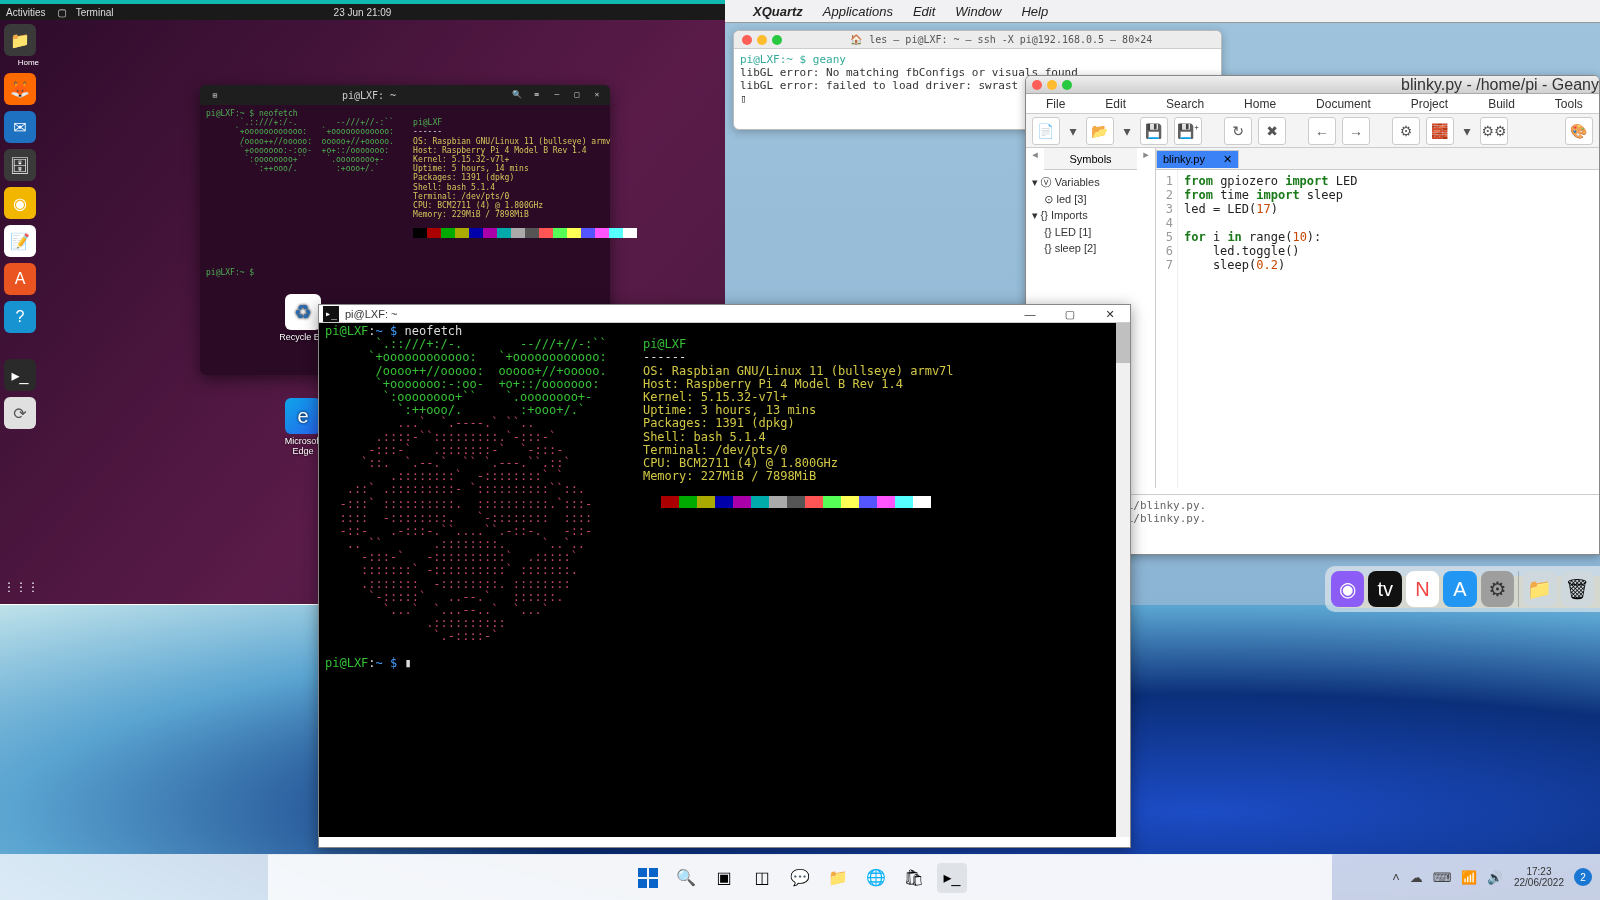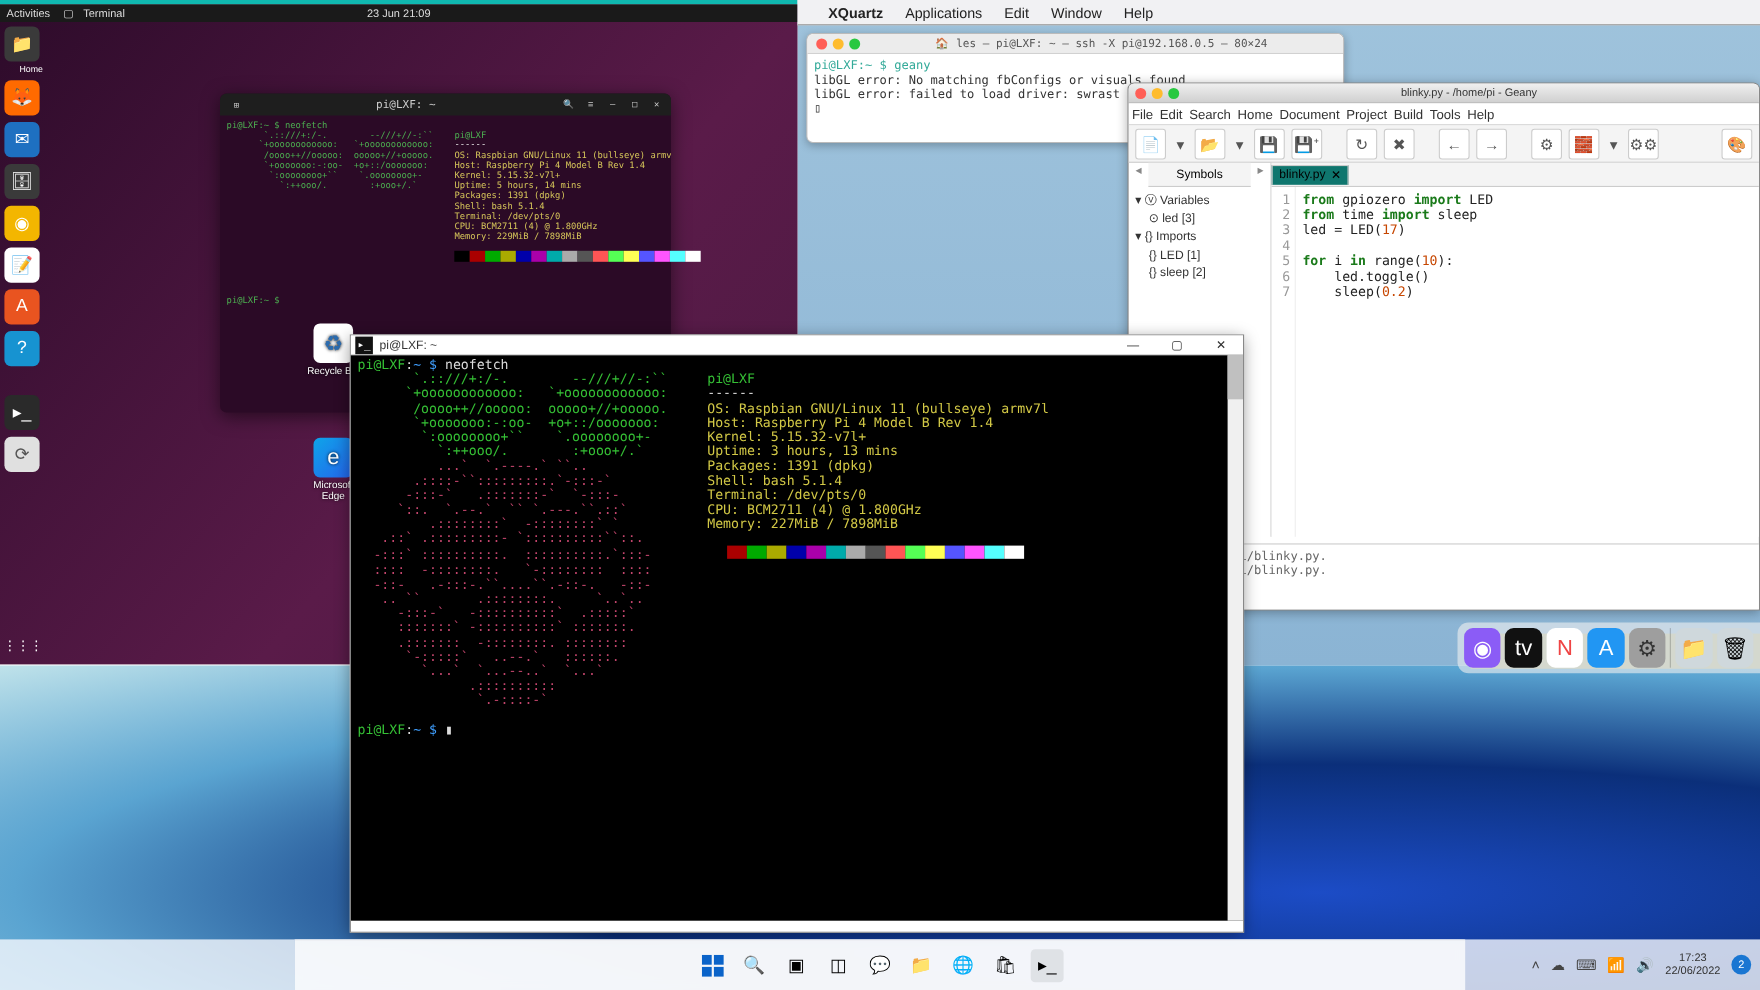--- a/index.html
+++ b/index.html
@@ -28,47 +28,47 @@
   .uterm-title { height:20px; background:#1e1e1e; display:flex; align-items:center; border-radius:6px 6px 0 0; }
   .uterm-title .t { flex:1; text-align:center; font-size:10px; color:#ccc; }
   .uterm-btns { display:flex; gap:2px; padding-right:4px; }
   .uwbtn { width:18px; height:20px; color:#ccc; text-align:center; line-height:20px; }
   .uterm-body { padding:4px 6px; white-space:pre; line-height:1.15; }
   .uterm-body .g{color:#4caf50;} .uterm-body .y{color:#d6c65a;} .uterm-body .w{color:#eee;}
   .colorbar span{display:inline-block;width:14px;height:10px;}
 
   
   .mac-menubar { position:absolute; left:725px; top:0; width:875px; height:23px; background:#f1f1f3; color:#222; display:flex; align-items:center; font-size:13px; border-bottom:1px solid #999; }
-  .mac-menubar .item { padding:0 10px; }
+  .mac-menubar .item { padding:0 10px;font-style:italic; }
   .mac-menubar .apple { font-size:14px; padding:0 10px 0 8px; }
   .mac-menubar .bold { font-weight:600; }
 
   
   .mterm { position:absolute; left:733px; top:30px; width:489px; height:100px; background:#fff; border:1px solid #bbb; border-radius:6px; font-family:Menlo,Consolas,monospace; font-size:11px; box-shadow:0 2px 8px rgba(0,0,0,.25);}
   .mterm-title { height:18px; background:#ececec; border-bottom:1px solid #ccc; border-radius:6px 6px 0 0; display:flex; align-items:center; }
   .traffic { display:flex; gap:5px; padding-left:8px; }
   .traffic span { width:10px; height:10px; border-radius:50%; }
   .mterm-title .t { flex:1; text-align:center; color:#555; font-size:10px; }
   .mterm-body { padding:4px 6px; white-space:pre; color:#333; }
 
   
   .geany { position:absolute; left:1025px; top:75px; width:575px; height:480px; background:#fff; border:1px solid #888; border-radius:6px 6px 0 0; box-shadow:0 2px 10px rgba(0,0,0,.3); overflow:hidden; }
   .geany-title { height:18px; background:linear-gradient(#efefef,#d0d0d0); display:flex; align-items:center; border-bottom:1px solid #aaa; }
-  .geany-title .t { flex:1; text-align:center; font-size:10px; color:#333; }
+  .geany-title .t { flex:1; text-align:right; font-size:16px; color:#333; }
   .geany-menu { height:20px; background:#fff; display:flex; align-items:center; font-size:12px; color:#333; border-bottom:1px solid #ccc; }
-  .geany-menu span { padding:0 3px; }
+  .geany-menu span { padding:0 20px; }
   .geany-tool { height:34px; background:#f4f4f4; border-bottom:1px solid #ccc; display:flex; align-items:center; gap:6px; padding:0 6px; }
   .tbtn { width:28px; height:28px; border:1px solid #ccc; border-radius:3px; background:#fff; display:flex; align-items:center; justify-content:center; font-size:14px; color:#555; }
   .geany-main { display:flex; height:340px; }
   .geany-sidebar { width:130px; border-right:1px solid #ccc; font-size:11px; }
   .geany-sidebar .tab { height:22px; display:flex; align-items:center; justify-content:center; background:#f4f4f4; border-bottom:1px solid #ccc; }
   .geany-tree { padding:4px 6px; color:#333; line-height:1.5; }
   .geany-editor { flex:1; display:flex; flex-direction:column; }
   .geany-filetab { height:22px; background:#f4f4f4; border-bottom:1px solid #ccc; display:flex; align-items:center; }
-  .geany-filetab .ft { background:#0f766e; border:1px solid #ccc; border-bottom:none; padding:2px 6px; font-size:11px; display:flex; gap:5px; align-items:center; }
+  .geany-filetab .ft { background:#3b82f6; border:1px solid #ccc; border-bottom:none; padding:2px 6px; font-size:11px; display:flex; gap:18px; align-items:center; }
   .geany-code { flex:1; display:flex; font-family:Menlo,Consolas,monospace; font-size:12px; background:#fff; }
   .gutter { width:22px; text-align:right; padding:4px 4px 0 0; color:#999; border-right:1px solid #eee; white-space:pre; }
   .code { padding:4px 6px 0 6px; white-space:pre; color:#222; }
   .kw{color:#1a7a1a;font-weight:bold;} .num{color:#c64600;}
   .geany-status { position:absolute; bottom:0; left:0; right:0; height:60px; background:#fff; border-top:1px solid #ccc; font-family:Menlo,Consolas,monospace; font-size:11px; color:#666; padding:4px 8px; white-space:pre; }
 
   
   .mac-dock { position:absolute; left:1325px; top:566px; width:275px; height:46px; background:rgba(240,240,240,.6); border-radius:10px 0 0 10px; display:flex; align-items:center; gap:4px; padding:0 6px; }
   .mac-dock .di { width:36px; height:36px; border-radius:8px; display:flex; align-items:center; justify-content:center; font-size:20px; }
 

